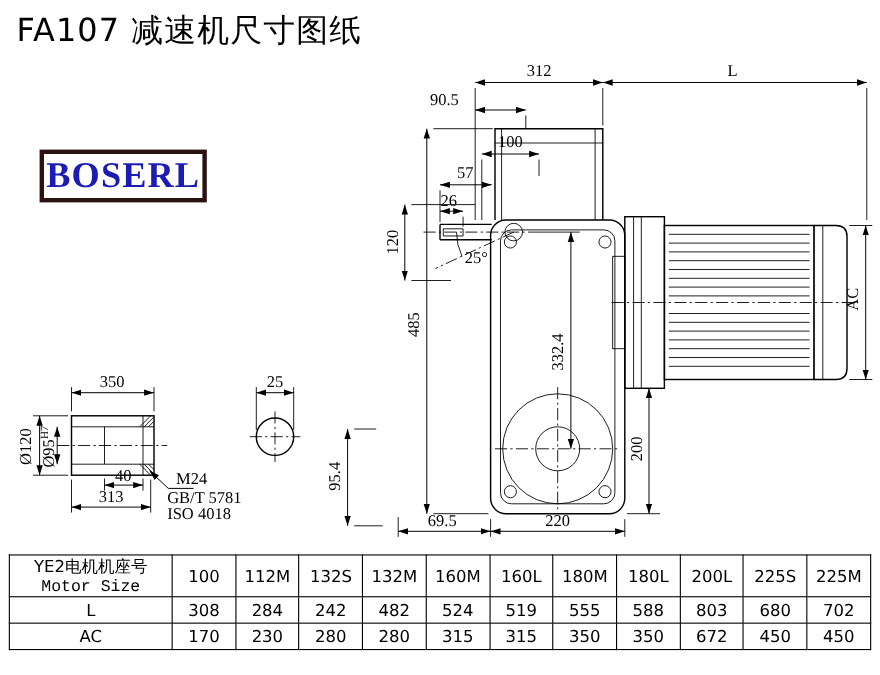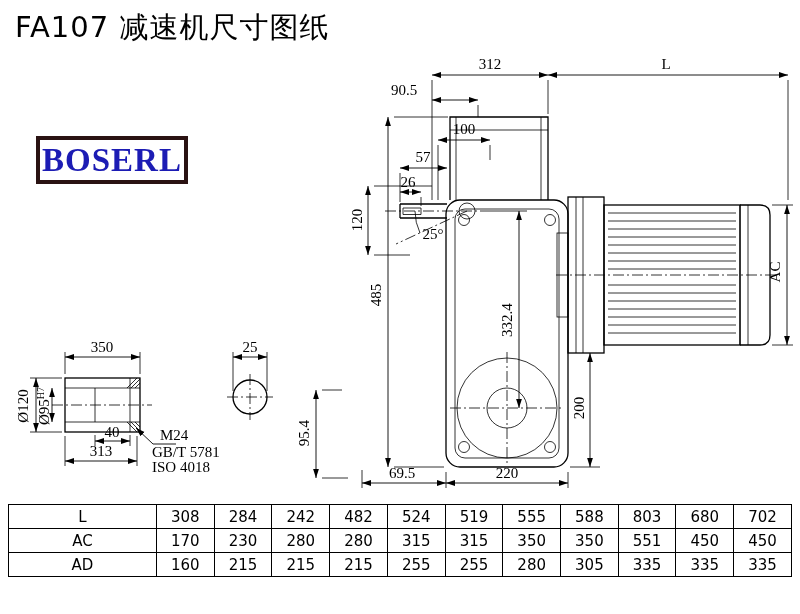--- a/index.html
+++ b/index.html
@@ -162,20 +162,37 @@
 
     <path class="ldr" d="M136,428 L153,444 L176,444"></path>
     <text class="dtxt" x="160" y="440" text-anchor="start">M24</text>
     <text class="dtxt" x="152" y="457" text-anchor="start">GB/T 5781</text>
     <text class="dtxt" x="152" y="472" text-anchor="start">ISO 4018</text>
   </g>
 </svg>
 
 <table class="spec-table">
   <tbody>
+      <tr class="hdr">
+    <th class="c0">
+      <div>YE2电机机座号</div>
+      <div class="mono">Motor Size</div>
+    </th>
+    <th>100</th>
+    <th>112M</th>
+    <th>132S</th>
+    <th>132M</th>
+    <th>160M</th>
+    <th>160L</th>
+    <th>180M</th>
+    <th>180L</th>
+    <th>200L</th>
+    <th>225S</th>
+    <th>225M</th>
+  </tr>
   <tr>
     <td class="c0">L</td>
     <td>308</td>
     <td>284</td>
     <td>242</td>
     <td>482</td>
     <td>524</td>
     <td>519</td>
     <td>555</td>
     <td>588</td>
@@ -186,32 +203,18 @@
   <tr>
     <td class="c0">AC</td>
     <td>170</td>
     <td>230</td>
     <td>280</td>
     <td>280</td>
     <td>315</td>
     <td>315</td>
     <td>350</td>
     <td>350</td>
-    <td>551</td>
+    <td>672</td>
     <td>450</td>
     <td>450</td>
   </tr>
-  <tr>
-    <td class="c0">AD</td>
-    <td>160</td>
-    <td>215</td>
-    <td>215</td>
-    <td>215</td>
-    <td>255</td>
-    <td>255</td>
-    <td>280</td>
-    <td>305</td>
-    <td>335</td>
-    <td>335</td>
-    <td>335</td>
-  </tr>
 </tbody>
   </table>
 
 </body></html>

